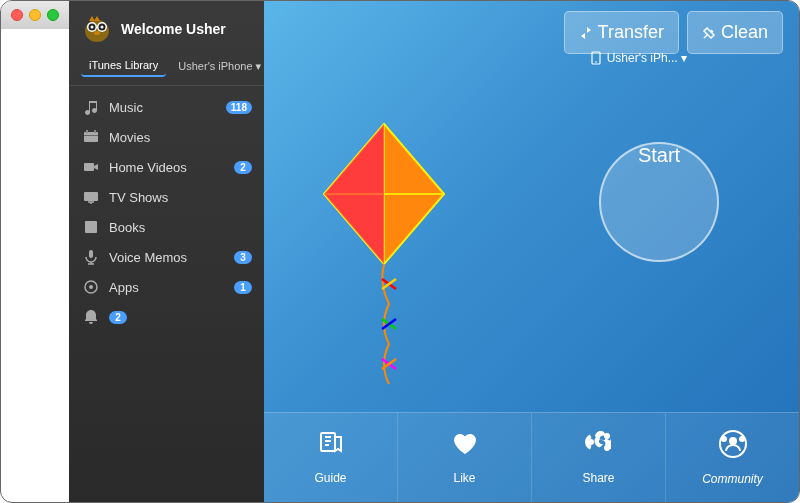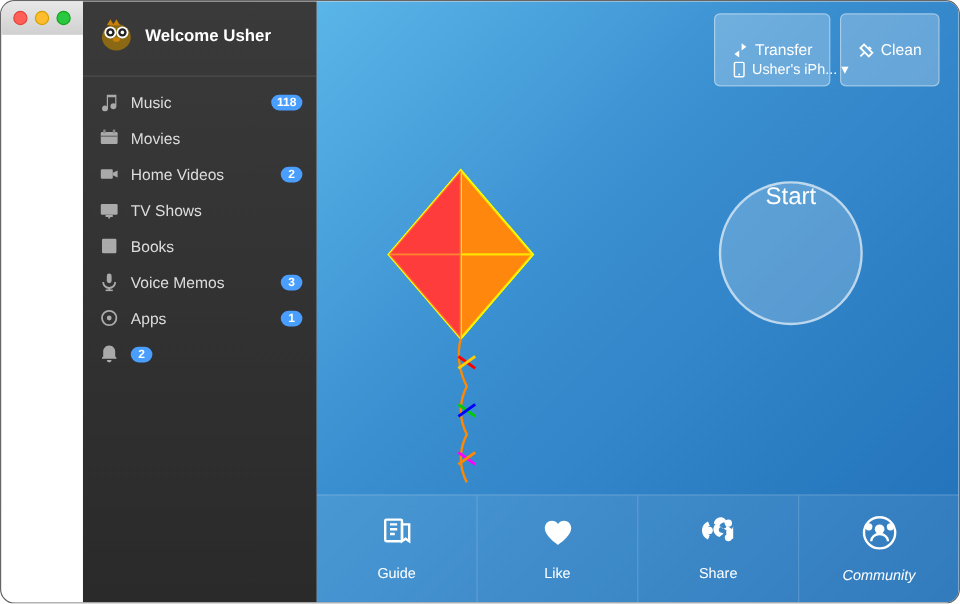--- a/index.html
+++ b/index.html
@@ -164,23 +164,23 @@
       align-items: center;
       padding: 10px 16px;
       gap: 8px;
       flex-shrink: 0;
     }
 
     .toolbar-btn {
       display: flex;
       align-items: center;
       gap: 5px;
-      padding: 22px 14px;
+      padding: 10px 14px;
       border-radius: 5px;
-      font-size: 13px;
+      font-size: 18px;
       cursor: pointer;
       border: none;
     }
 
     .btn-transfer {
       background: rgba(255,255,255,0.25);
       color: #fff;
       border: 1px solid rgba(255,255,255,0.4);
     }
 
@@ -291,20 +291,26 @@
             <ellipse cx="21" cy="14" rx="5" ry="5" fill="#fff"></ellipse>
             <ellipse cx="11" cy="14" rx="3.5" ry="3.5" fill="#222"></ellipse>
             <ellipse cx="21" cy="14" rx="3.5" ry="3.5" fill="#222"></ellipse>
             <ellipse cx="11" cy="14" rx="1.5" ry="1.5" fill="#fff"></ellipse>
             <ellipse cx="21" cy="14" rx="1.5" ry="1.5" fill="#fff"></ellipse>
             <polygon points="13,8 16,3 19,8" fill="#c8800a"></polygon>
             <polygon points="8,8 11,3 14,8" fill="#c8800a"></polygon>
             <ellipse cx="16" cy="20" rx="3" ry="2" fill="#c8800a"></ellipse>
           </svg>
           <span class="app-title">Welcome Usher</span>
+        </div>
+        <div class="tab-bar">
+          <span class="tab active">iTunes Library</span>
+          <span class="tab device">
+            <span>Usher's iPhone ▾</span>
+          </span>
         </div>
       </div>
 
       <div class="sidebar-nav">
 
         <div class="nav-item">
           <div class="nav-icon">
             <svg width="16" height="16" viewBox="0 0 16 16" fill="#aaa">
                 <path d="M6 2v9.5C5.6 11.2 5.1 11 4.5 11 3.1 11 2 12.1 2 13.5S3.1 16 4.5 16 7 14.9 7 13.5V4h6v5.5c-.4-.3-.9-.5-1.5-.5-1.4 0-2.5 1.1-2.5 2.5S10.1 14 11.5 14s2.5-1.1 2.5-2.5V2H6z"></path>
               </svg>
@@ -407,21 +413,21 @@
         </button>
         <button class="toolbar-btn btn-clean">
           <svg width="14" height="14" viewBox="0 0 14 14" fill="none" stroke="white" stroke-width="1.5">
               <path d="M2 12l3-3M5 2l7 7-3 3L2 5l3-3z"></path>
               <line x1="9" y1="4" x2="11" y2="6"></line>
             </svg>
           <span>Clean</span>
         </button>
       </div>
 
-      <div style="position:absolute; top:50px; right:92px; display:flex; align-items:center; gap:4px; cursor:pointer;justify-content:space-between;">
+      <div style="position:absolute; top:50px; right:112px; display:flex; align-items:center; gap:4px; cursor:pointer;justify-content:space-between;">
         <svg width="14" height="14" viewBox="0 0 14 14" fill="white">
             <rect x="3" y="1" width="8" height="12" rx="1" stroke="white" stroke-width="1.2" fill="none"></rect>
             <circle cx="7" cy="11" r="0.8" fill="white"></circle>
           </svg>
         <span style="color:#fff; font-size:12px;">Usher's iPh... ▾</span>
       </div>
 
       <div class="main-area">
 
         <div class="kite-container">

